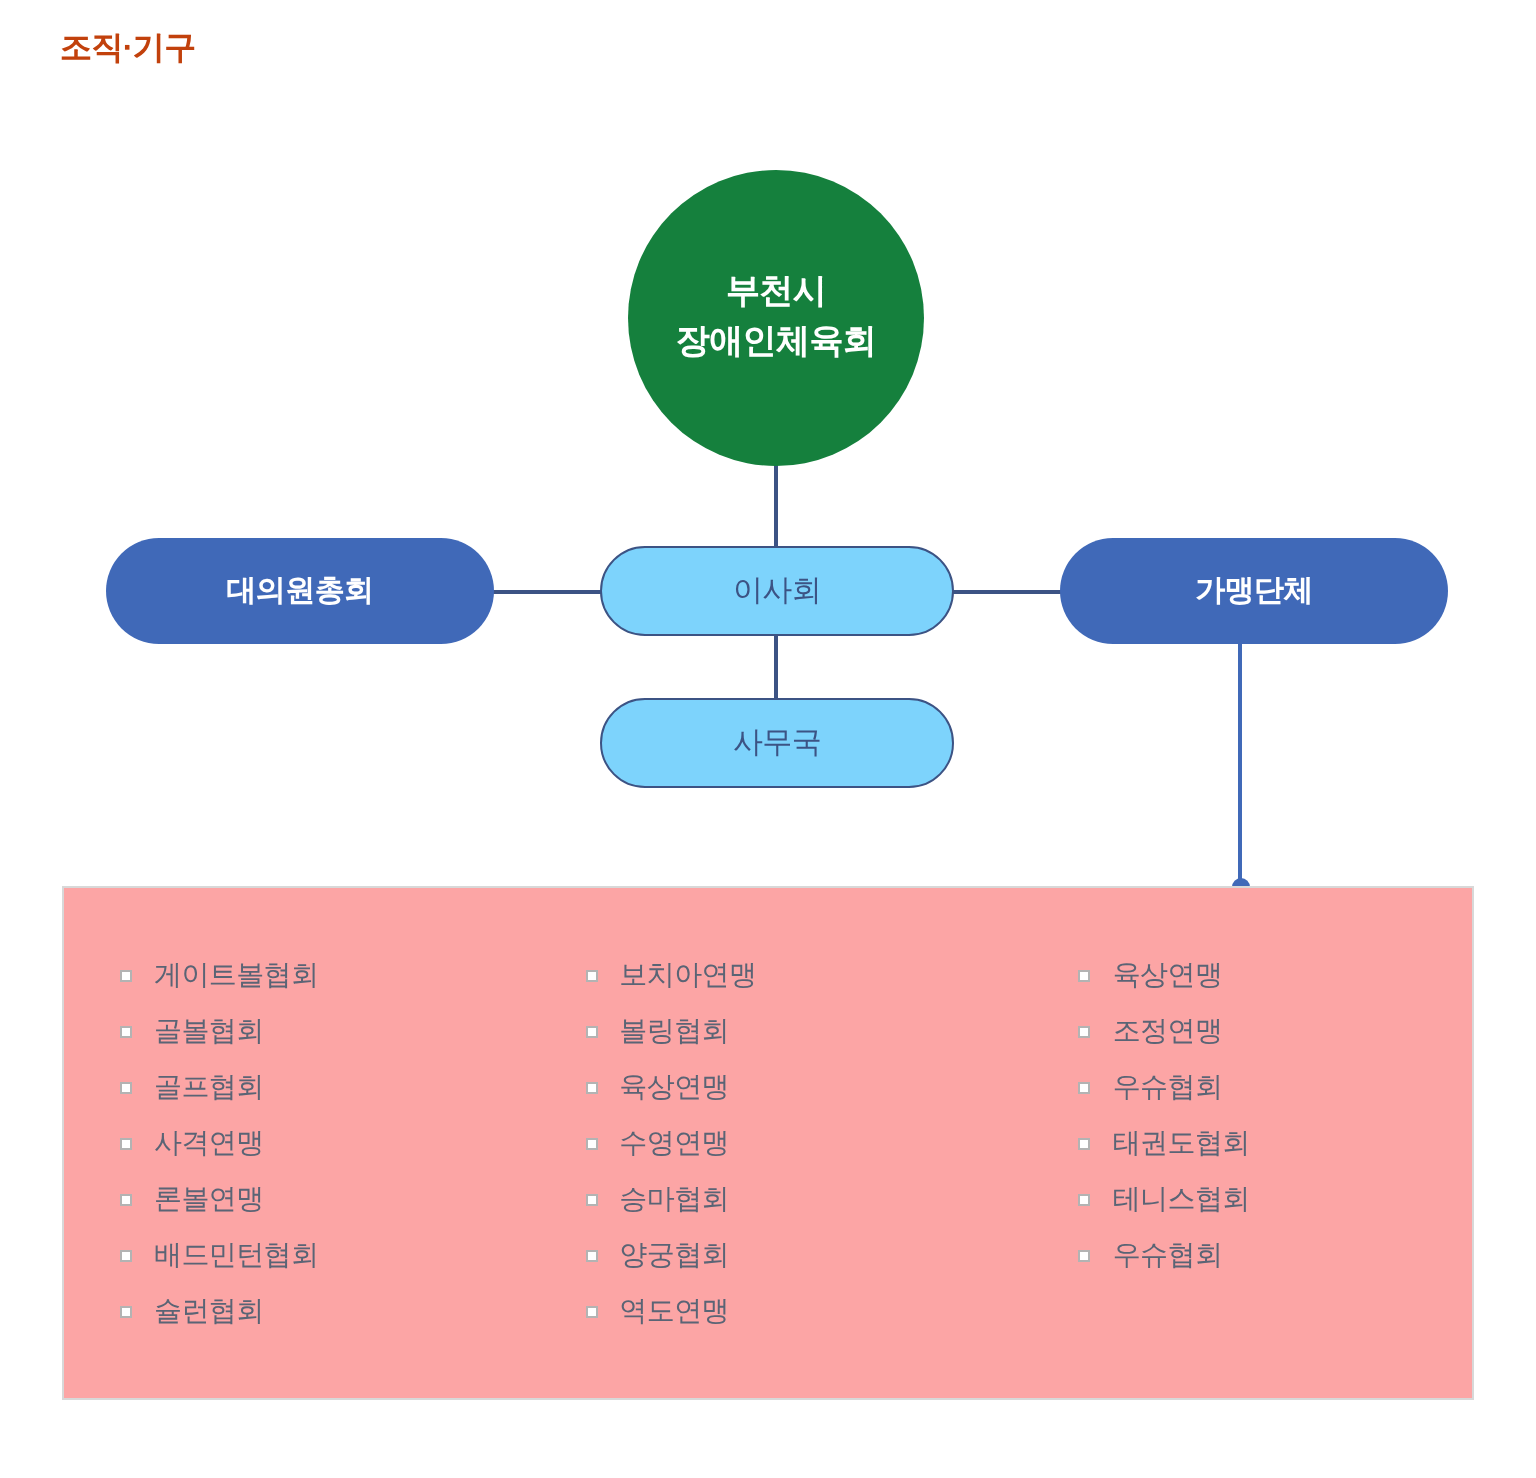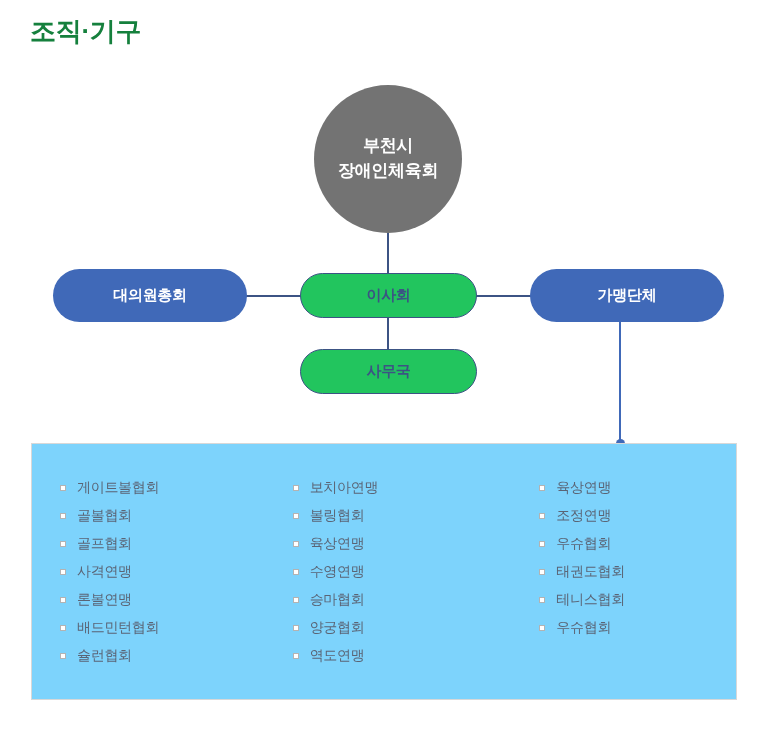--- a/index.html
+++ b/index.html
@@ -13,23 +13,23 @@
     position: relative;
     font-family: "Liberation Sans", "DejaVu Sans", sans-serif;
     overflow: hidden;
   }
 
   
   #page-title {
     position: absolute;
     left: 30px;
     top: 14px;
-    font-size: 26px;
+    font-size: 16px;
     font-weight: bold;
-    color: #15803d;
+    color: #c2410c;
     letter-spacing: -0.3px;
   }
 
   
   #org-chart {
     position: absolute;
     left: 0;
     top: 0;
     width: 768px;
     height: 739px;
@@ -58,59 +58,59 @@
     align-items: center;
     justify-content: center;
     text-align: center;
     box-sizing: border-box;
   }
 
   .node-circle {
     width: 148px;
     height: 148px;
     border-radius: 50%;
-    background: #737373;
+    background: #15803d;
     color: #ffffff;
     font-size: 17px;
     font-weight: bold;
     line-height: 1.45;
     letter-spacing: -0.3px;
   }
 
   .node-pill-filled {
     height: 53px;
     border-radius: 27px;
     background: #4069b8;
     color: #ffffff;
     font-size: 15px;
     font-weight: bold;
     letter-spacing: -0.3px;
   }
 
   .node-pill-outline {
     height: 45px;
     border-radius: 23px;
-    background: #22c55e;
+    background: #7dd3fc;
     border: 1.6px solid #3c5384;
     color: #3c5384;
     font-size: 15px;
-    font-weight: bold;
+    font-weight: normal;
     letter-spacing: -0.3px;
   }
 
   
   #affiliates-box {
     position: absolute;
     left: 31px;
     top: 443px;
     width: 706px;
     height: 257px;
     box-sizing: border-box;
     border: 1px solid #d8d8d8;
-    background: #7dd3fc;
+    background: #fca5a5;
   }
   #affiliates-columns {
     position: absolute;
     left: 0;
     top: 0;
     width: 100%;
     height: 100%;
     display: flex;
     padding: 30px 0 0 0;
     box-sizing: border-box;

